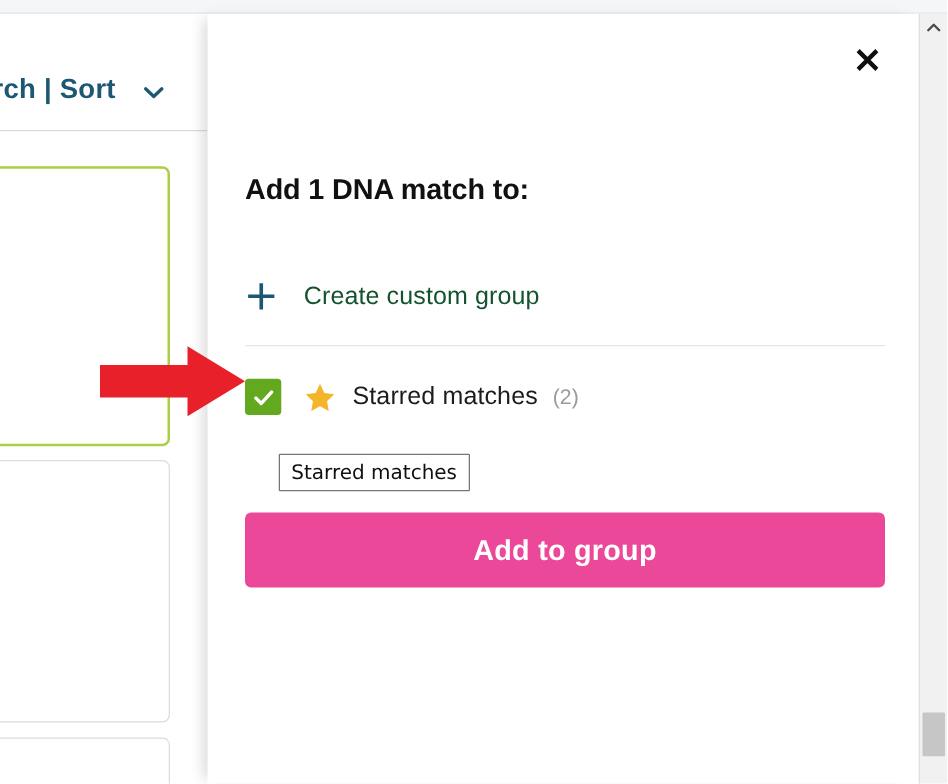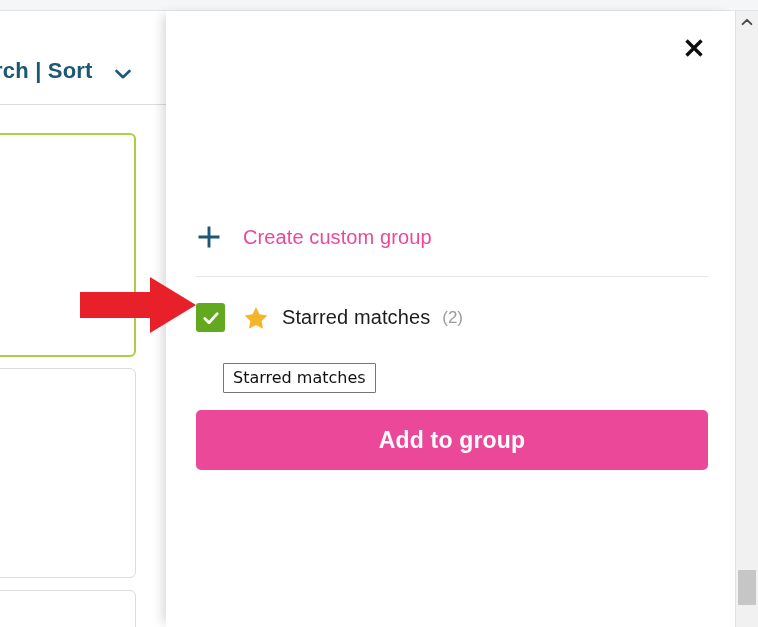--- a/index.html
+++ b/index.html
@@ -129,21 +129,21 @@
     cursor: pointer;
   }
   .plus-icon {
     width: 26px;
     height: 26px;
     margin-right: 21px;
     flex: 0 0 auto;
   }
   .create-label {
     font-size: 20px;
-    color: #ec4899;
+    color: #14532d;
     letter-spacing: 0.1px;
   }
 
   .divider {
     position: absolute;
     left: 30px;
     top: 265px;
     width: 512px;
     height: 1px;
     background: #e4e5e6;
@@ -284,20 +284,21 @@
 
   <div class="modal">
     <div class="modal-inner">
 
       <button class="close-btn">
         <svg viewBox="0 0 24 24" width="24" height="24">
           <path d="M4.5 4.5 L19.5 19.5 M19.5 4.5 L4.5 19.5" stroke="#0f0f0f" stroke-width="3.4" stroke-linecap="butt"></path>
         </svg>
       </button>
 
+      <div class="modal-title">Add 1 DNA match to:</div>
 
       <div class="create-row">
         <span class="plus-icon">
           <svg viewBox="0 0 26 26" width="26" height="26">
             <path d="M13 2.5 V23.5 M2.5 13 H23.5" stroke="#1c5871" stroke-width="2.9" stroke-linecap="butt"></path>
           </svg>
         </span>
         <span class="create-label">Create custom group</span>
       </div>
 

